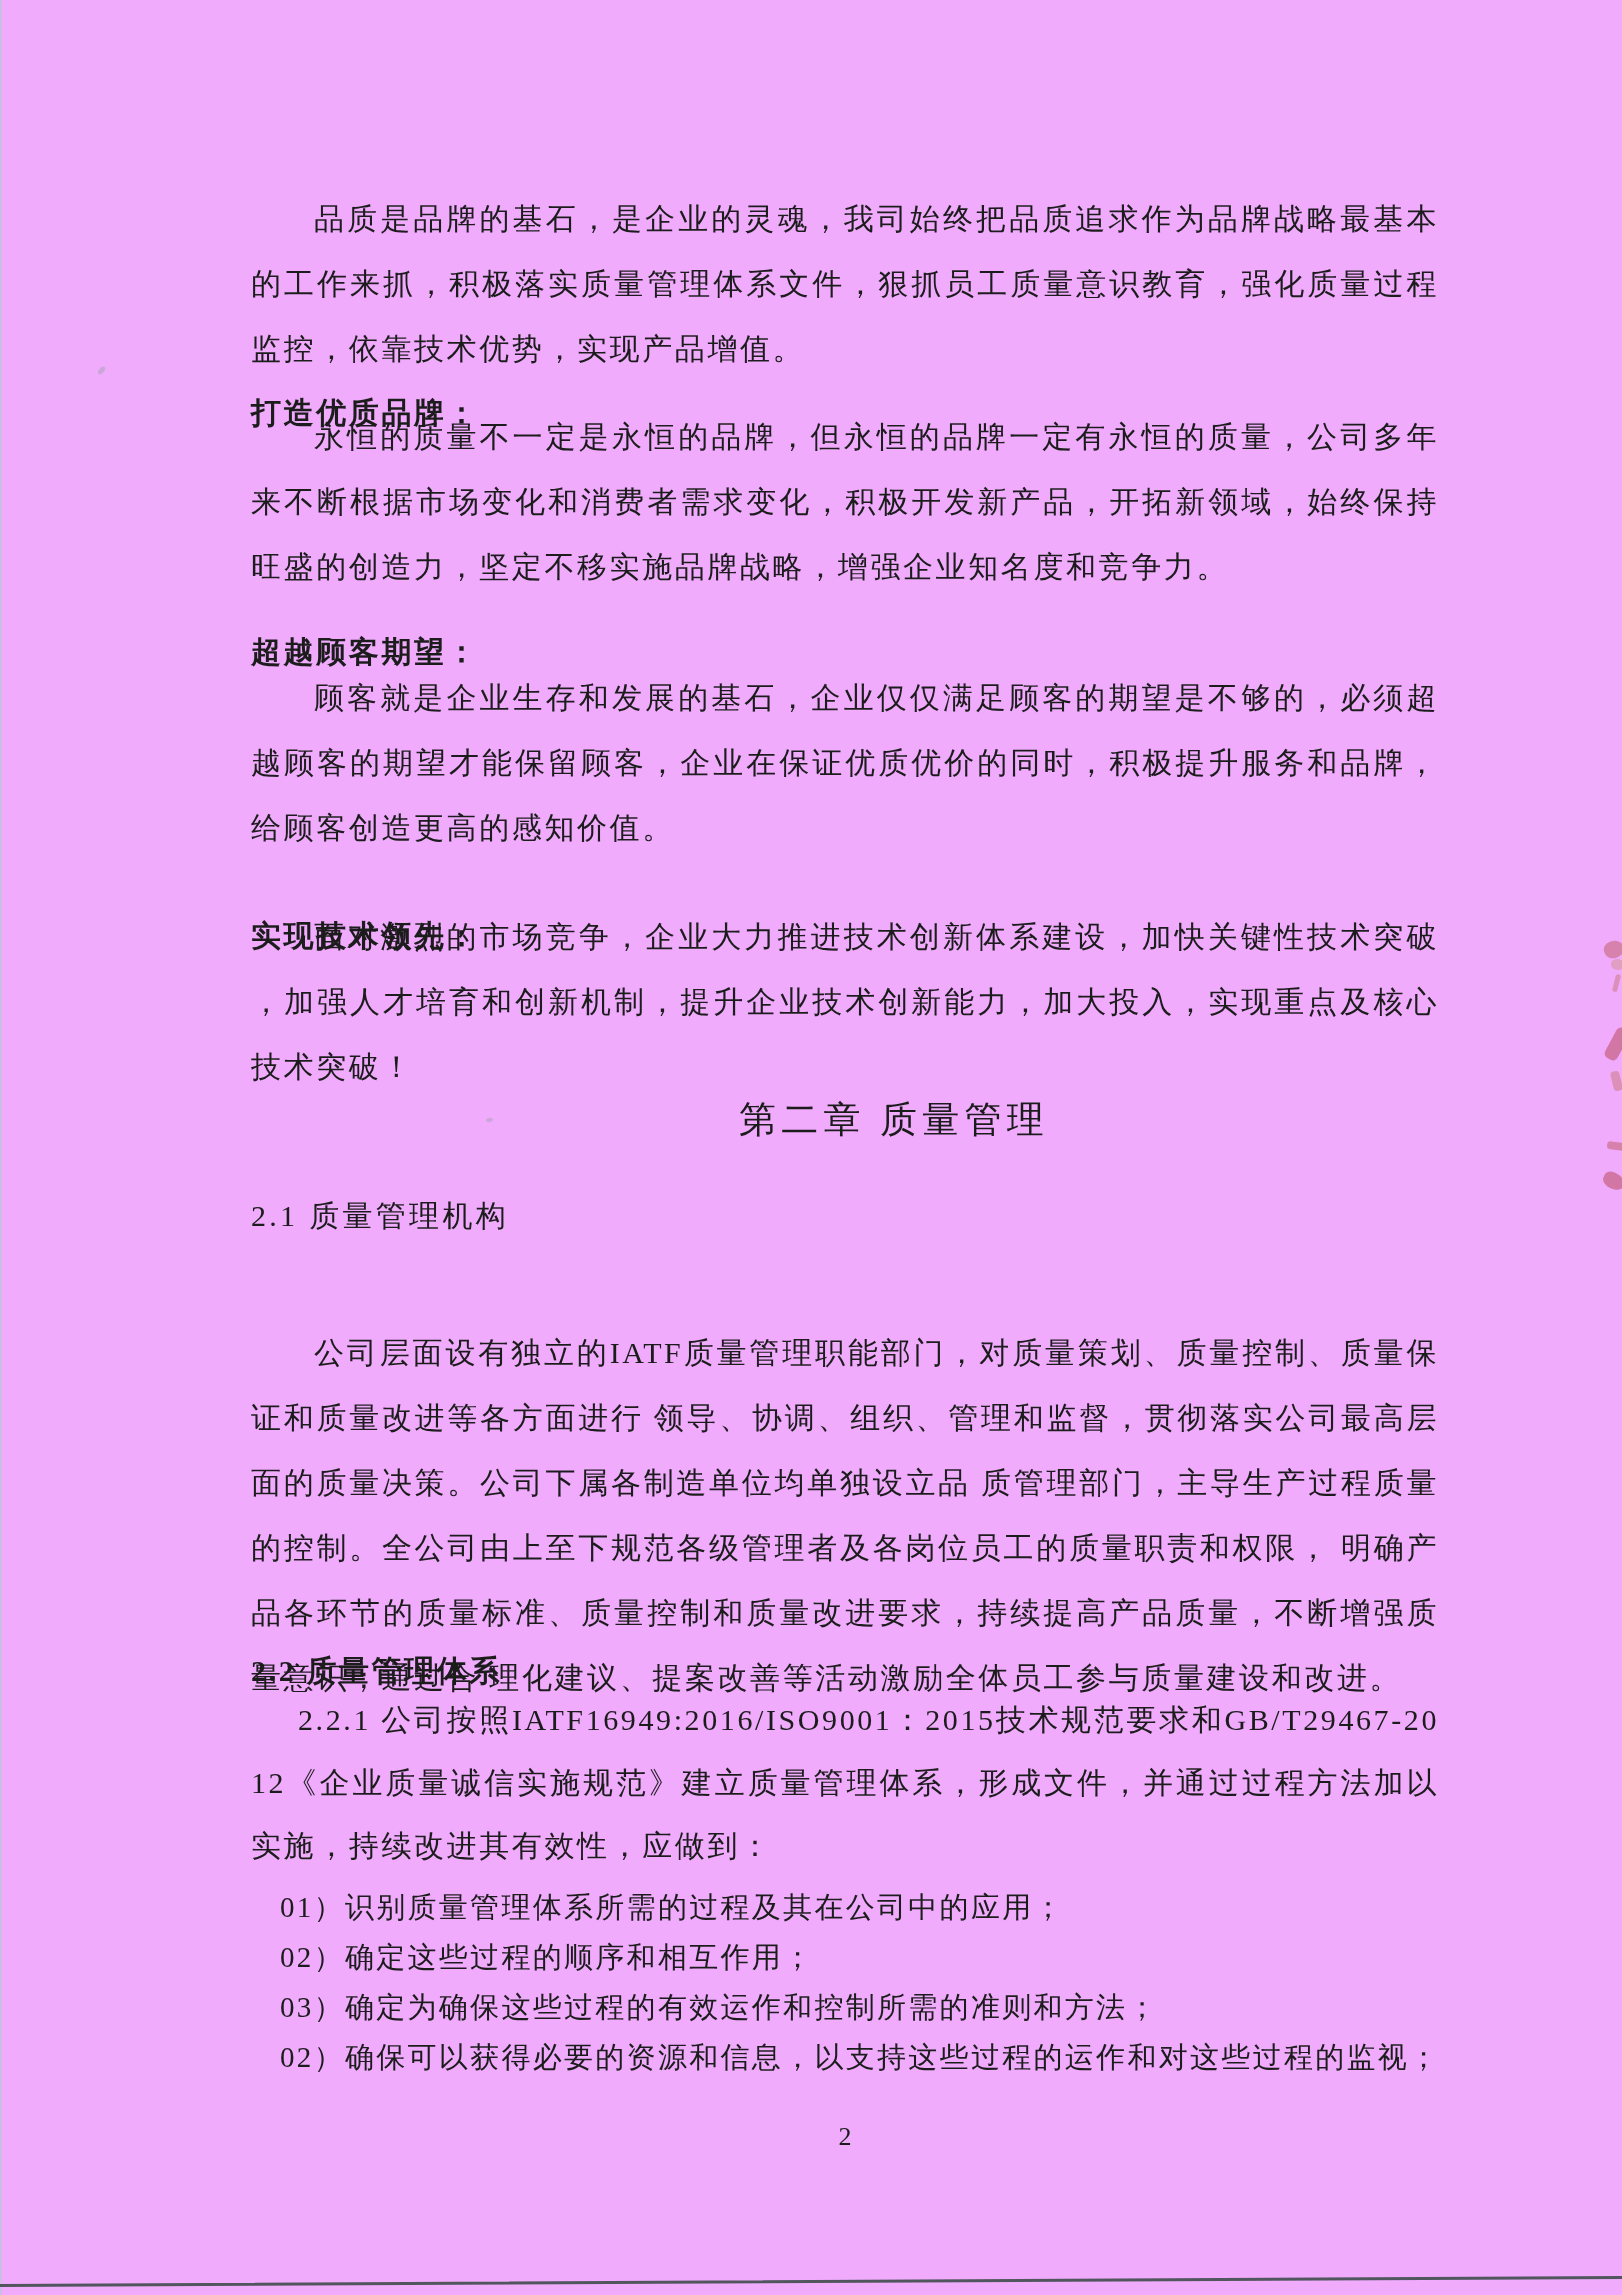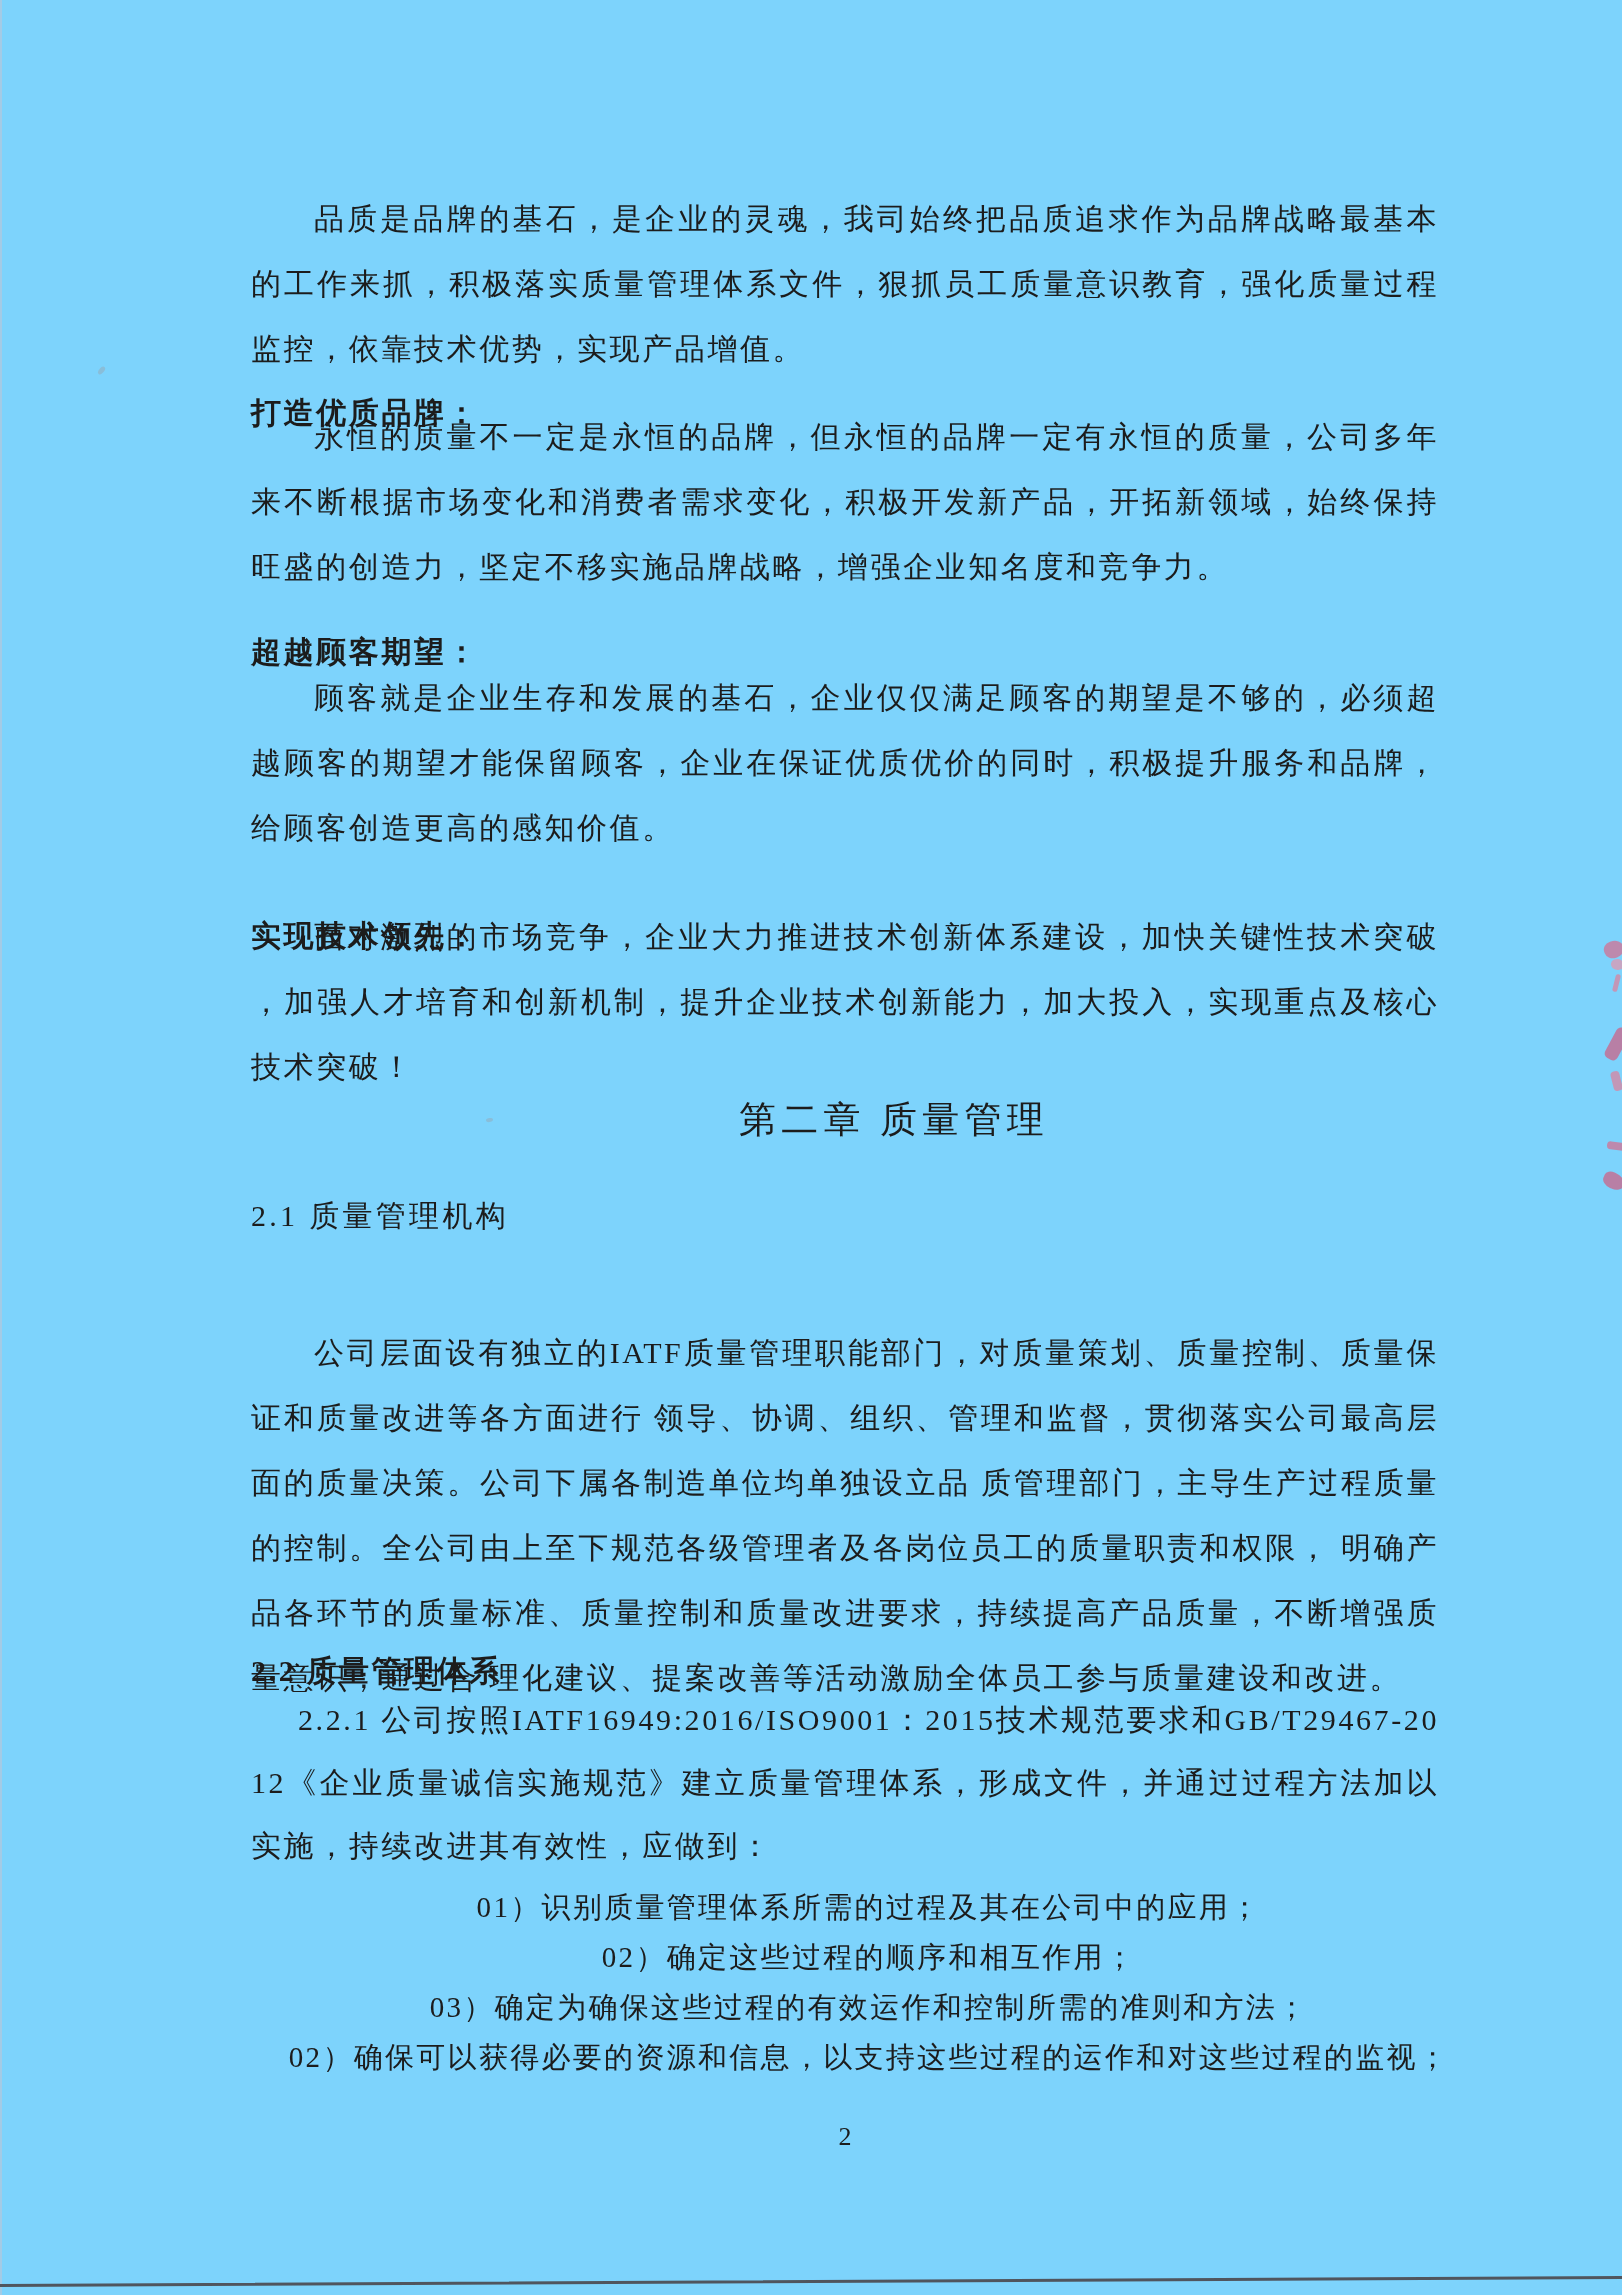--- a/index.html
+++ b/index.html
@@ -1,19 +1,19 @@
 <!DOCTYPE html>
 <html style="font-size:10.5px"><head>
 <meta charset="utf-8">
 <style>
   html,body{margin:0;padding:0;background:#e8e8e8;}
   .page{
     position:relative;
     width:1623px;height:2295px;
-    background:#7dd3fc;
+    background:#f0abfc;
     overflow:hidden;
     font-family:"Liberation Serif","DejaVu Serif",serif;
     color:#1c1c1c;
   }
   
   .para{
     position:absolute;left:251px;width:1188px;
     font-size:30px;line-height:65px;letter-spacing:2.6px;
     text-align:justify;word-break:break-all;line-break:anywhere;
   }
@@ -42,21 +42,21 @@
   .b-pbrand{top:404px;font-family:Liberation Serif, serif;}
   .b-hcust{top:633px;}
   .b-pcust{top:665px;}
   .b-htech{top:873px;margin-top:44px;}
   .b-ptech{top:904px;}
   .b-chapter{top:1097px;}
   .b-s21{top:1197px;}
   .b-p21{top:1320px;}
   .b-s22{top:1652px;}
   .b-p221{top:1688px;line-height:63px;text-indent:47px;}
-  .b-list{top:1882px;text-align:center;}
+  .b-list{top:1882px;}
   .b-footer{top:2124px;}
   
   .left-edge-line{
     position:absolute;left:0;top:0;width:2px;height:2295px;
     background:#b9c6da;opacity:.65;
   }
   .bottom-edge-line{
     position:absolute;left:-6.5px;top:2280px;width:1636px;height:3.3px;
     background:#50555e;transform:rotate(-0.28deg);border-radius:2px;
   }

